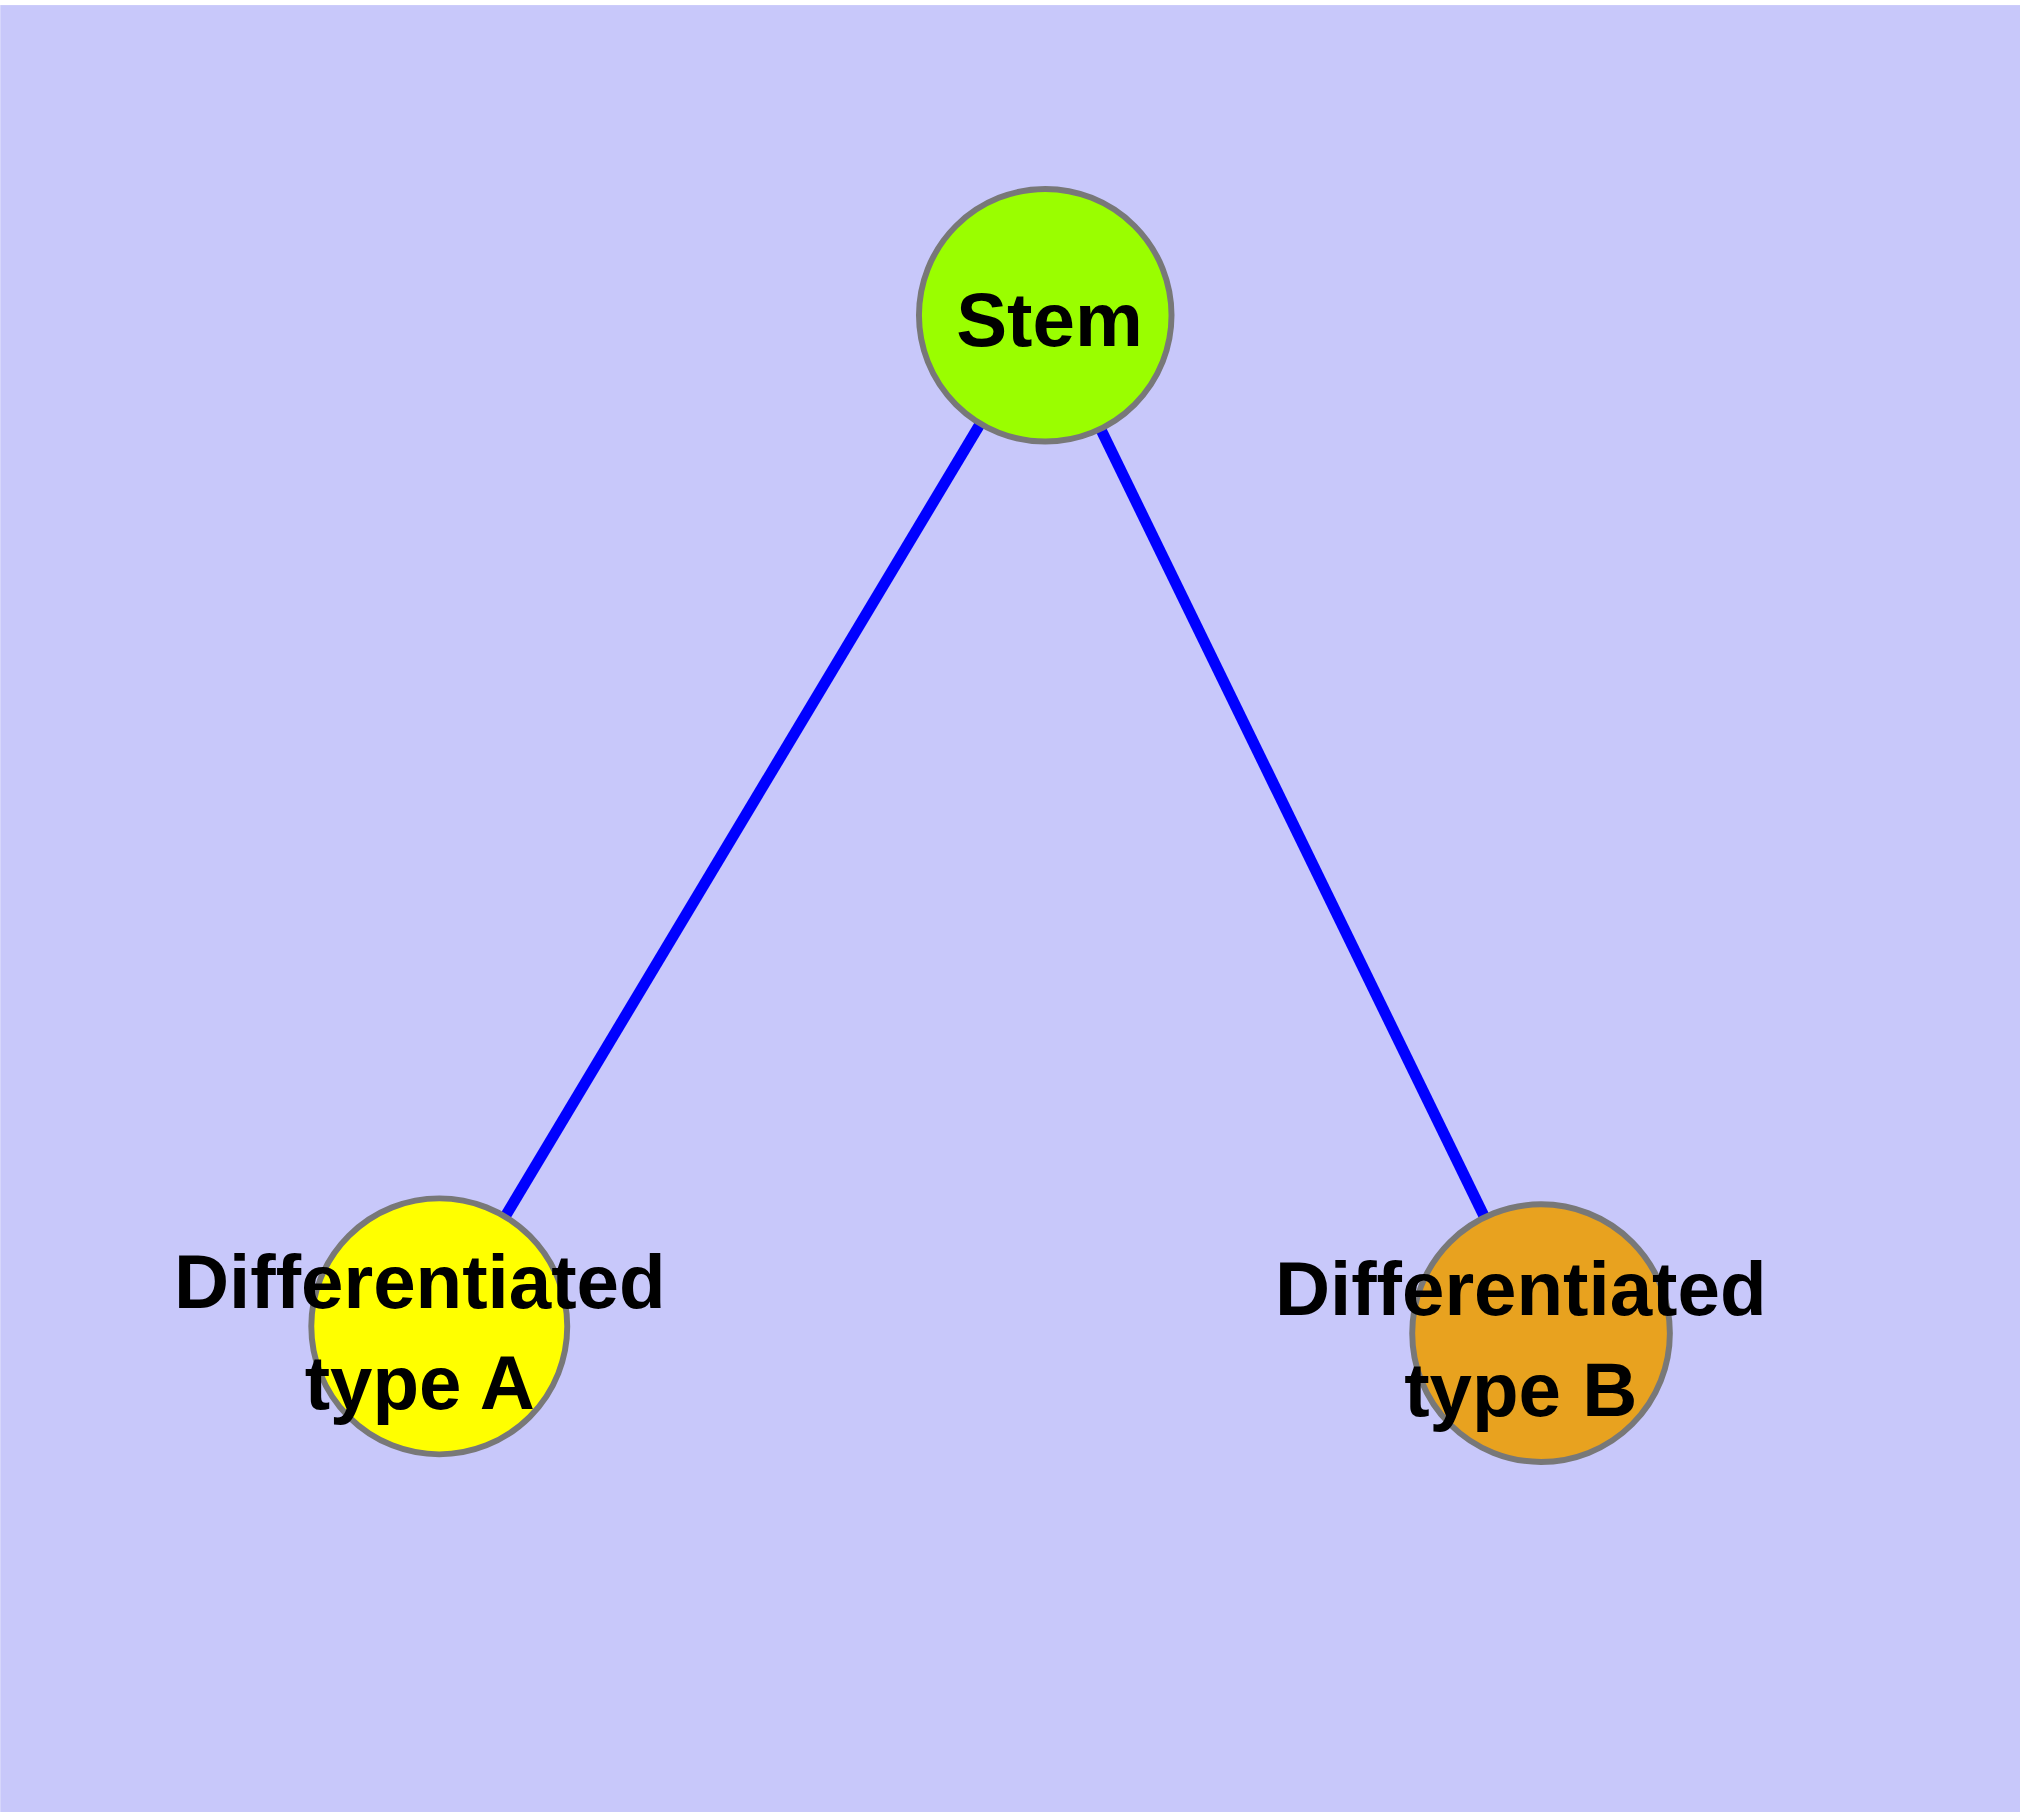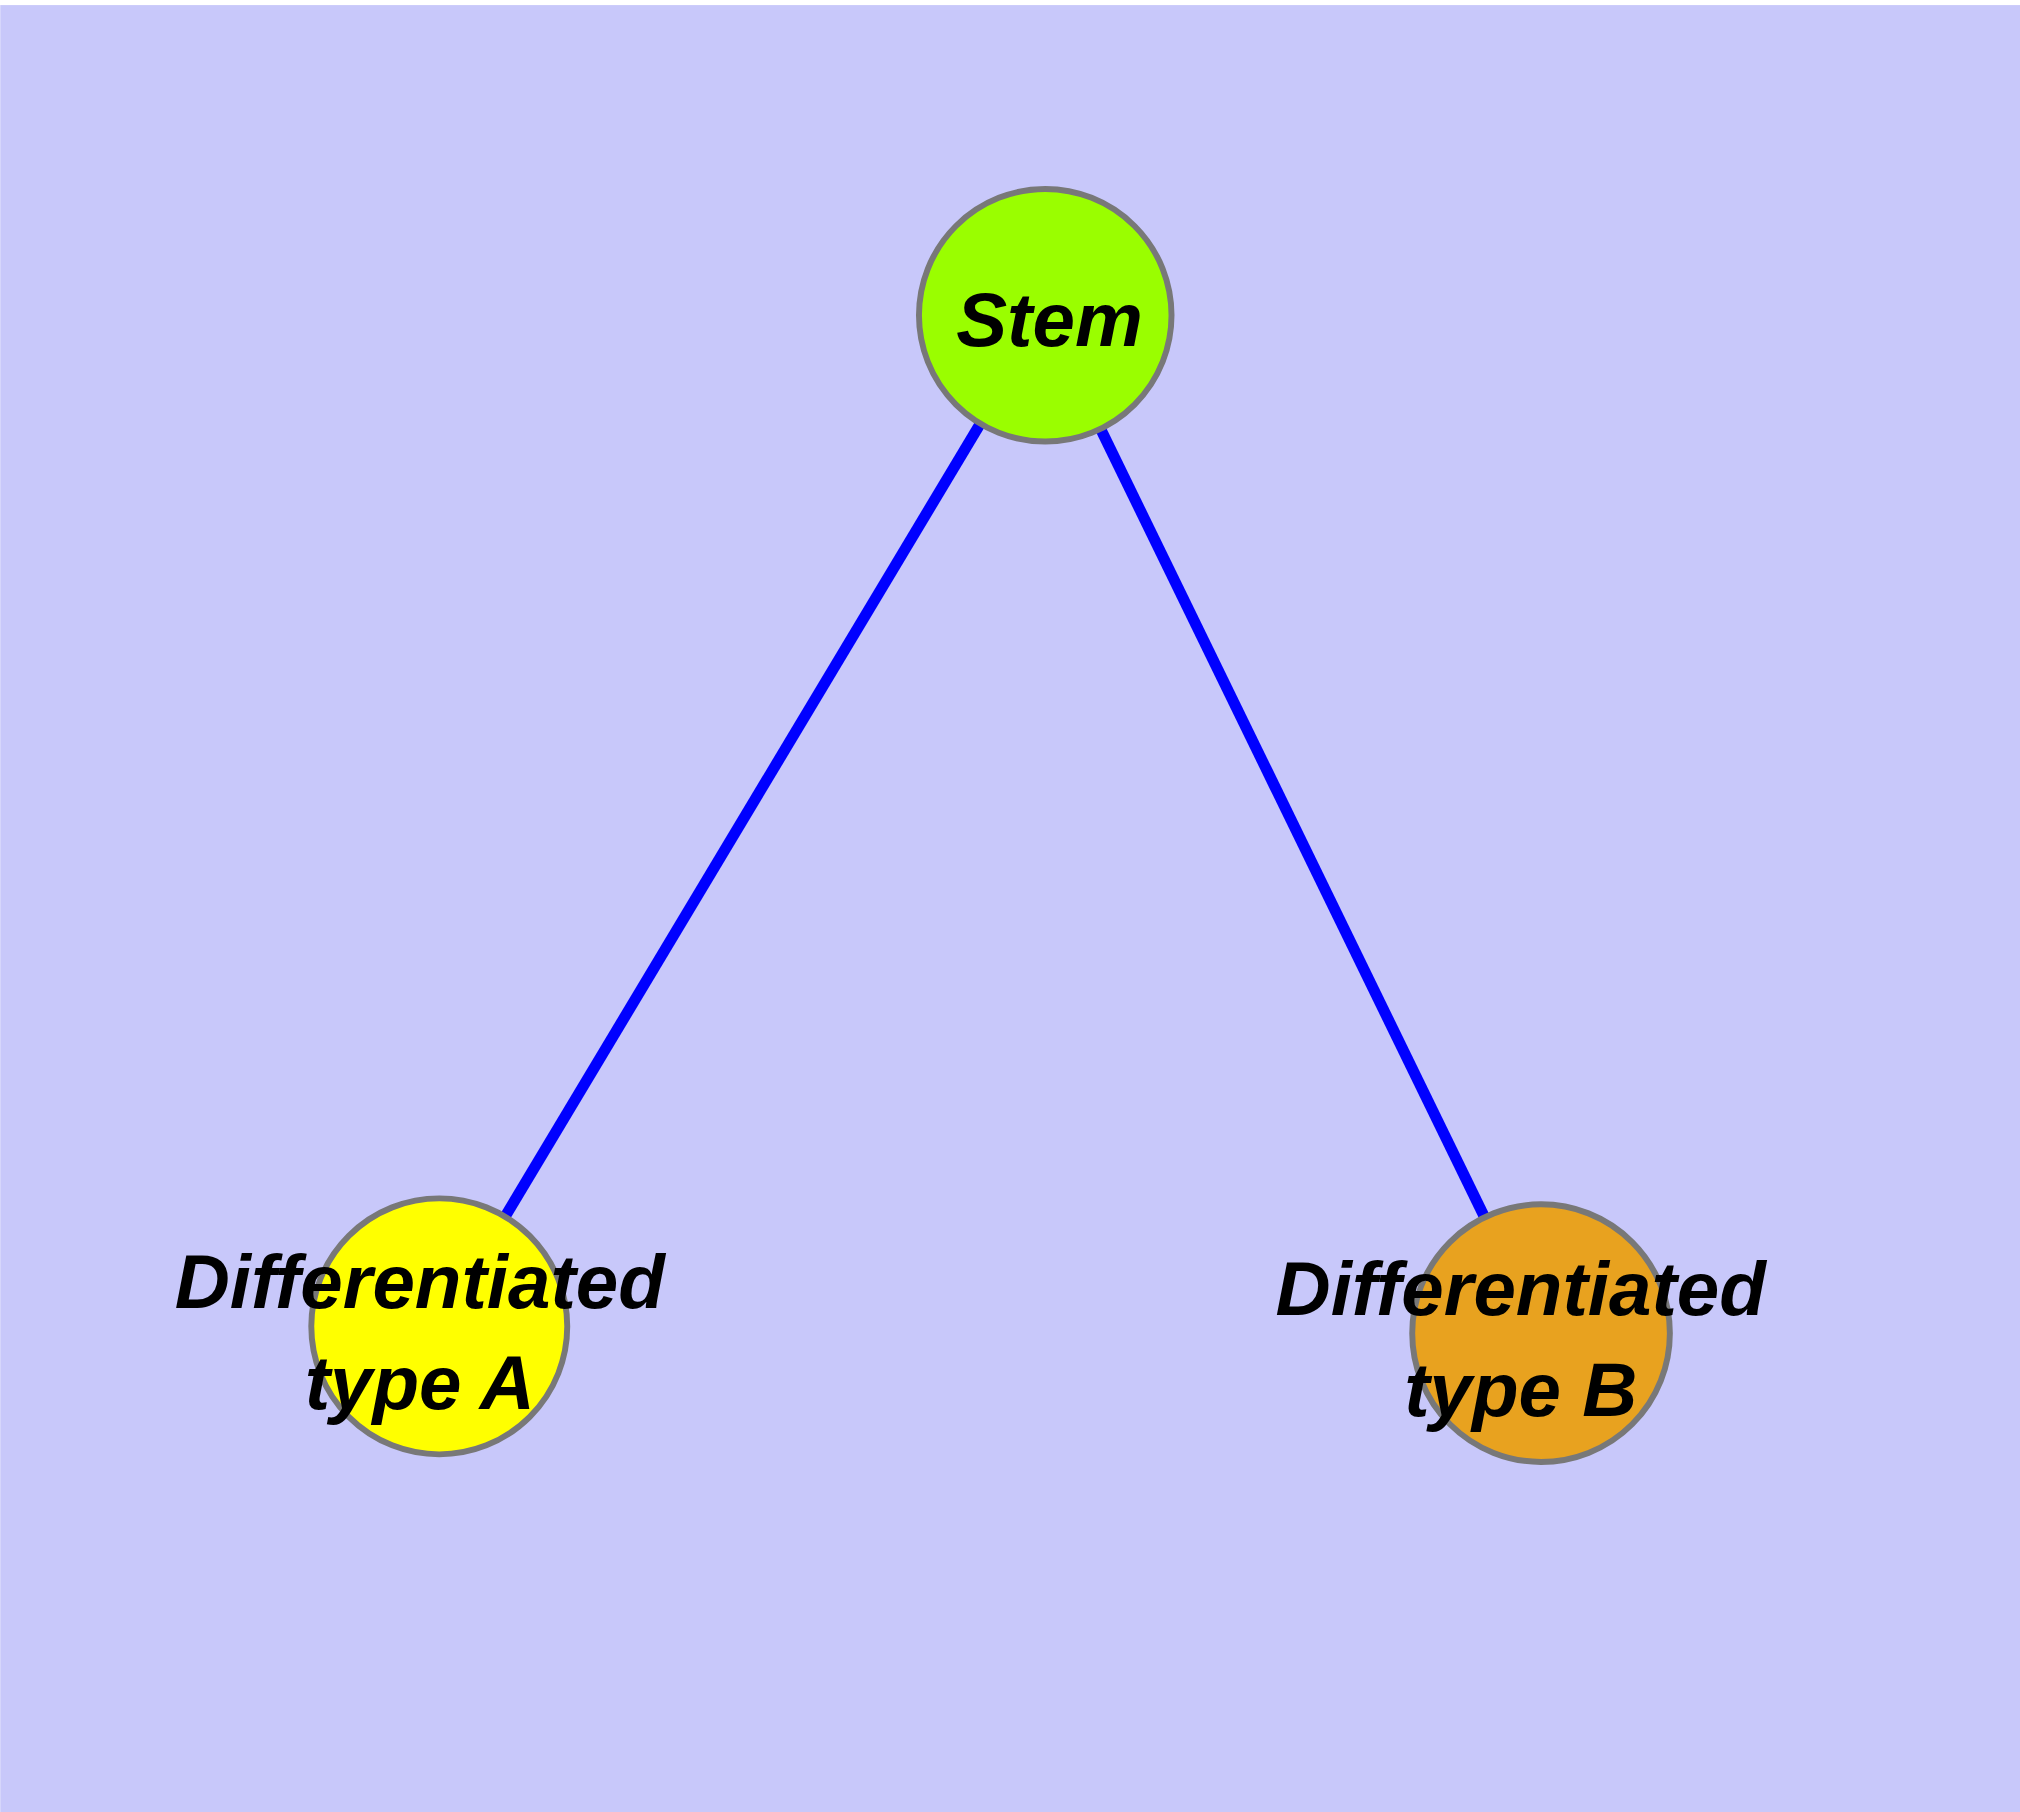--- a/index.html
+++ b/index.html
@@ -10,21 +10,20 @@
     background: #ffffff;
     overflow: hidden;
     font-family: "Liberation Sans", sans-serif;
   }
   .diagram-wrap {
     position: absolute;
     top: 0;
     left: 0;
     width: 2021px;
     height: 1476px;
-    font-style: italic;
   }
   svg { display: block; }
   .node-circle {
     stroke: #787878;
     stroke-width: 7;
   }
   .edge-line {
     stroke-width: 13;
     fill: none;
   }

